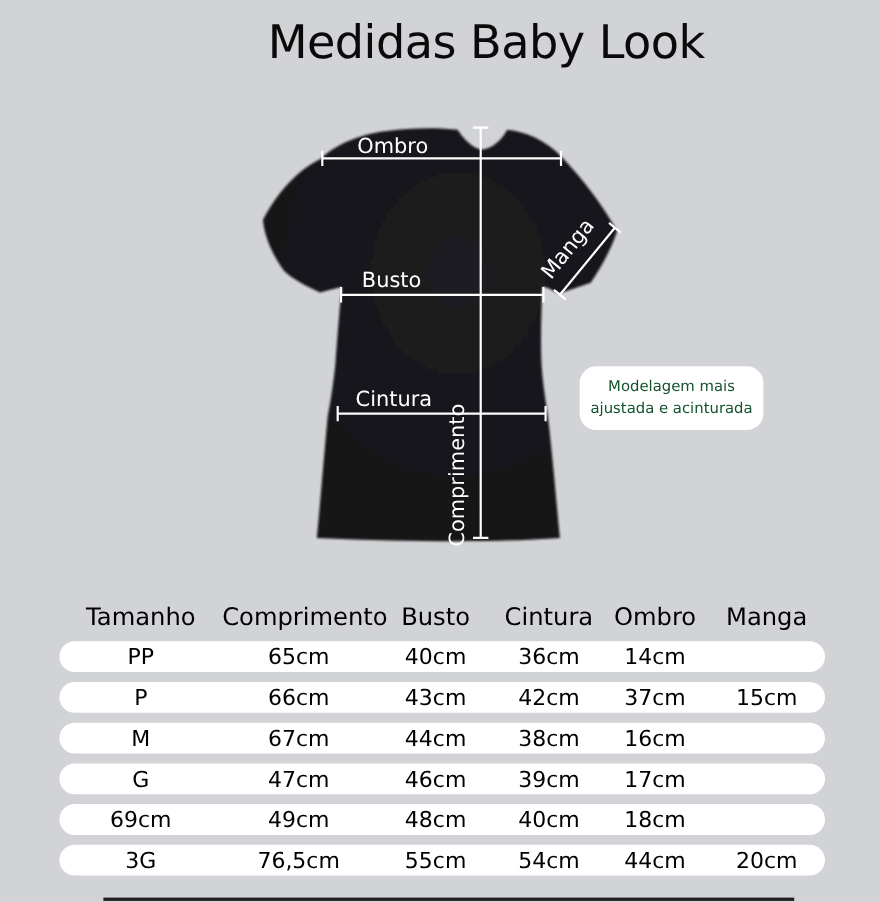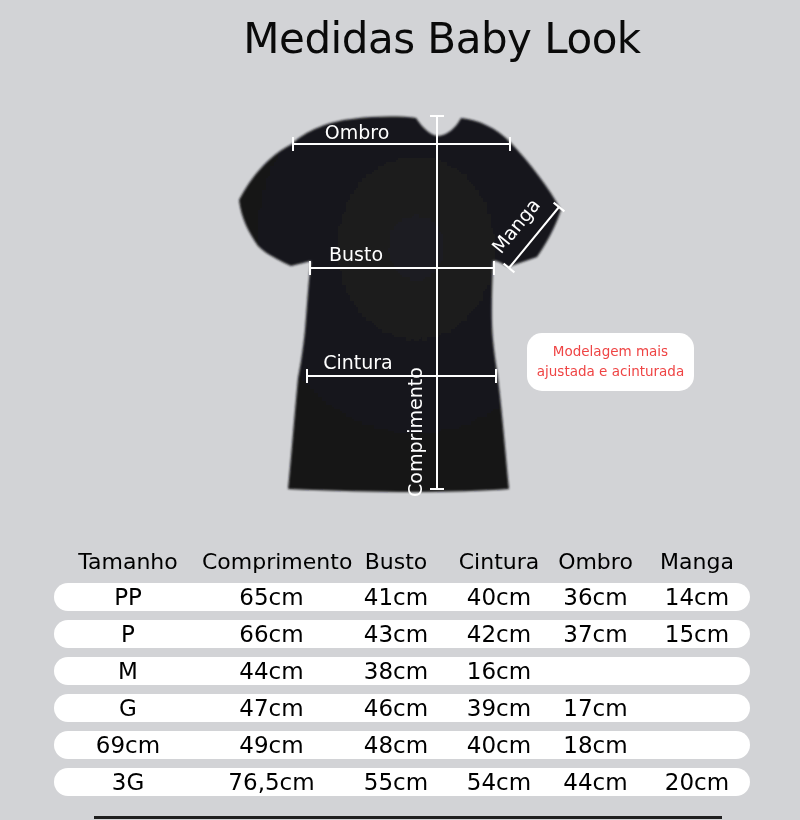--- a/index.html
+++ b/index.html
@@ -46,21 +46,21 @@
     width: 167px;
     height: 58px;
     background: #ffffff;
     border-radius: 15px;
     display: flex;
     align-items: center;
     justify-content: center;
     text-align: center;
     font-size: 13.5px;
     line-height: 1.45;
-    color: #ef4444;
+    color: #14532d;
     padding: 2px 8px;
     box-sizing: border-box;
   }
   .size-table {
     position: absolute;
     left: 54px;
     top: 546px;
     width: 696px;
   }
   .trow {
@@ -74,21 +74,21 @@
   }
   .thead .cell {
     text-align: center;
     white-space: nowrap;
   }
   .pill {
     height: 28px;
     margin-top: 9px;
     background: var(--rowbg, #ffffff);
     border-radius: 14px;
-    font-size: 23px;
+    font-size: 20px;
   }
   .pill:first-child { margin-top: 7px; }
   .cell {
     text-align: center;
     white-space: nowrap;
   }
   .bottom-line {
     position: absolute;
     left: 94px;
     top: 816px;
@@ -165,35 +165,35 @@
       <div class="cell">Comprimento</div>
       <div class="cell">Busto</div>
       <div class="cell">Cintura</div>
       <div class="cell">Ombro</div>
       <div class="cell">Manga</div>
     </div>
   <div>
       <div class="trow pill">
         <div class="cell">PP</div>
         <div class="cell">65cm</div>
-        <div class="cell">41cm</div>
         <div class="cell">40cm</div>
         <div class="cell">36cm</div>
         <div class="cell">14cm</div>
       </div>
       <div class="trow pill">
         <div class="cell">P</div>
         <div class="cell">66cm</div>
         <div class="cell">43cm</div>
         <div class="cell">42cm</div>
         <div class="cell">37cm</div>
         <div class="cell">15cm</div>
       </div>
       <div class="trow pill">
         <div class="cell">M</div>
+        <div class="cell">67cm</div>
         <div class="cell">44cm</div>
         <div class="cell">38cm</div>
         <div class="cell">16cm</div>
       </div>
       <div class="trow pill">
         <div class="cell">G</div>
         <div class="cell">47cm</div>
         <div class="cell">46cm</div>
         <div class="cell">39cm</div>
         <div class="cell">17cm</div>

